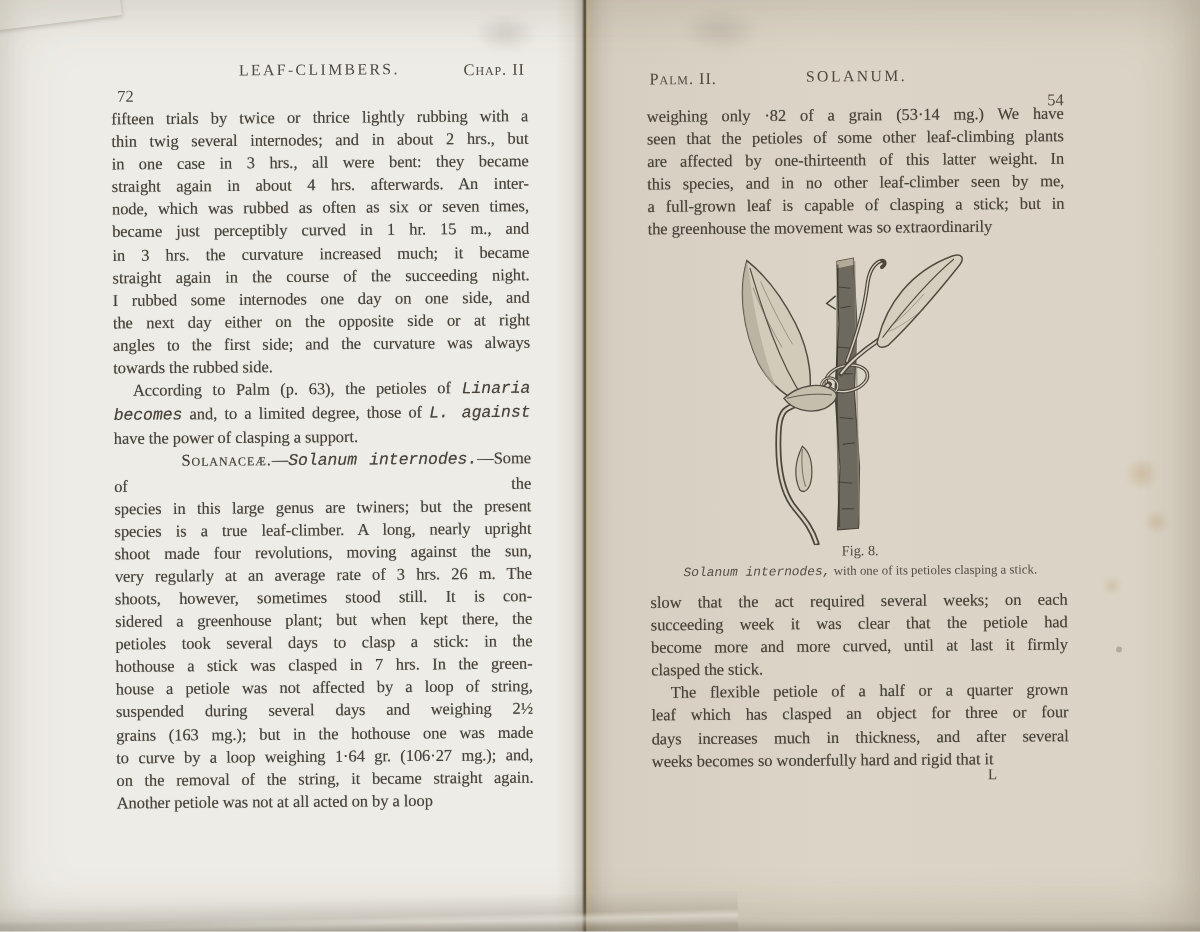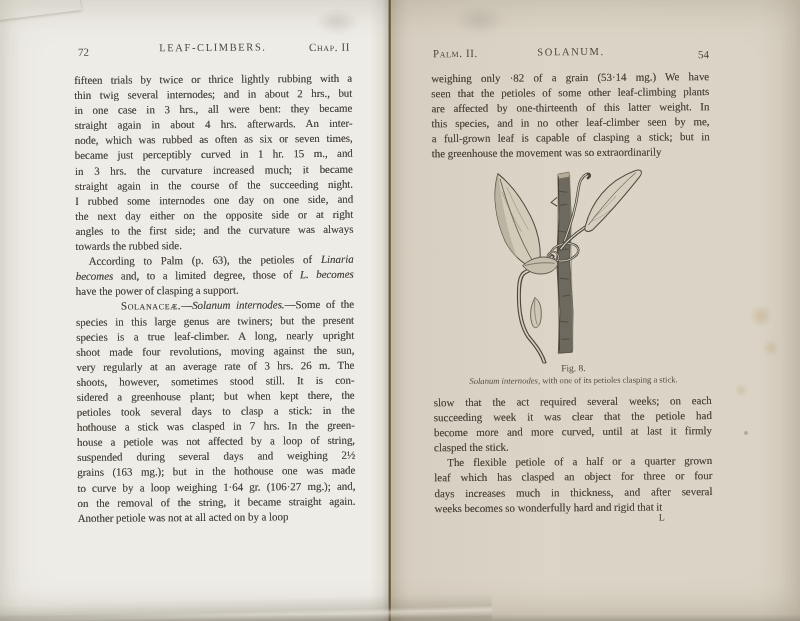--- a/index.html
+++ b/index.html
@@ -58,29 +58,29 @@
     background:radial-gradient(circle,rgba(178,137,78,.30),rgba(178,137,78,0) 70%);}
   .fox-2{left:762px;top:340px;width:18px;height:16px;
     background:radial-gradient(circle,rgba(178,137,78,.26),rgba(178,137,78,0) 70%);}
   .fox-3{left:734px;top:384px;width:15px;height:13px;
     background:radial-gradient(circle,rgba(170,130,75,.22),rgba(170,130,75,0) 70%);}
   .speck{position:absolute;left:744px;top:431px;width:4px;height:4px;border-radius:50%;
     background:rgba(125,120,112,.45);}
 
   .page-content{position:absolute;inset:0;transform:rotate(-0.45deg);color:#47433a;}
   .header-row{position:absolute;height:16px;font-size:11px;color:#4e4941;}
-  .hdr-num{position:absolute;top:3px;}
+  .hdr-num{position:absolute;top:16px;}
   .hdr-head{position:absolute;top:0;left:0;right:0;text-align:center;letter-spacing:1.6px;font-size:10.5px;}
   .hdr-chap{position:absolute;top:0;font-variant:small-caps;letter-spacing:.6px;}
   .body-block{position:absolute;font-size:11px;line-height:15.1px;letter-spacing:-0.05px;
     text-shadow:0 0 .5px rgba(71,67,58,.55);}
   .tline{text-align:justify;text-align-last:justify;white-space:normal;}
   .tline.flush{text-align-last:left;}
   .tline.indent{text-indent:13px;}
-  .seg-i{font-style:italic;}
+  .seg-i{font-style:italic;font-family:Liberation Mono, monospace;}
   .seg-sc{font-variant:small-caps;letter-spacing:.6px;padding-left:32px;}
 
   .fig-wrap{position:absolute;}
   .fig-number{position:absolute;left:46px;width:276px;text-align:center;font-size:9.5px;color:#4e4941;}
   .fig-caption{position:absolute;left:30px;width:308px;font-size:8.6px;color:#524d44;}
   .fig-caption .tline{text-align:center;text-align-last:center;}
   .signature{position:absolute;font-size:10px;color:#47433a;}
 </style>
 </head>
 <body>
@@ -101,21 +101,21 @@
           <div class="tline">straight again in about 4 hrs. afterwards. An inter-</div>
           <div class="tline">node, which was rubbed as often as six or seven times,</div>
           <div class="tline">became just perceptibly curved in 1 hr. 15 m., and</div>
           <div class="tline">in 3 hrs. the curvature increased much; it became</div>
           <div class="tline">straight again in the course of the succeeding night.</div>
           <div class="tline">I rubbed some internodes one day on one side, and</div>
           <div class="tline">the next day either on the opposite side or at right</div>
           <div class="tline">angles to the first side; and the curvature was always</div>
           <div class="tline flush">towards the rubbed side.</div>
           <div class="tline indent">According to Palm (p. 63), the petioles of <span class="seg-i">Linaria</span></div>
-          <div class="tline"><span class="seg-i">becomes</span> and, to a limited degree, those of <span class="seg-i">L. becomes</span></div>
+          <div class="tline"><span class="seg-i">becomes</span> and, to a limited degree, those of <span class="seg-i">L. against</span></div>
           <div class="tline flush">have the power of clasping a support.</div>
           <div class="tline indent"><span class="seg-sc">Solanaceæ.</span>—<span class="seg-i">Solanum internodes.</span>—Some of the</div>
           <div class="tline">species in this large genus are twiners; but the present</div>
           <div class="tline">species is a true leaf-climber. A long, nearly upright</div>
           <div class="tline">shoot made four revolutions, moving against the sun,</div>
           <div class="tline">very regularly at an average rate of 3 hrs. 26 m. The</div>
           <div class="tline">shoots, however, sometimes stood still. It is con-</div>
           <div class="tline">sidered a greenhouse plant; but when kept there, the</div>
           <div class="tline">petioles took several days to clasp a stick: in the</div>
           <div class="tline">hothouse a stick was clasped in 7 hrs. In the green-</div>

